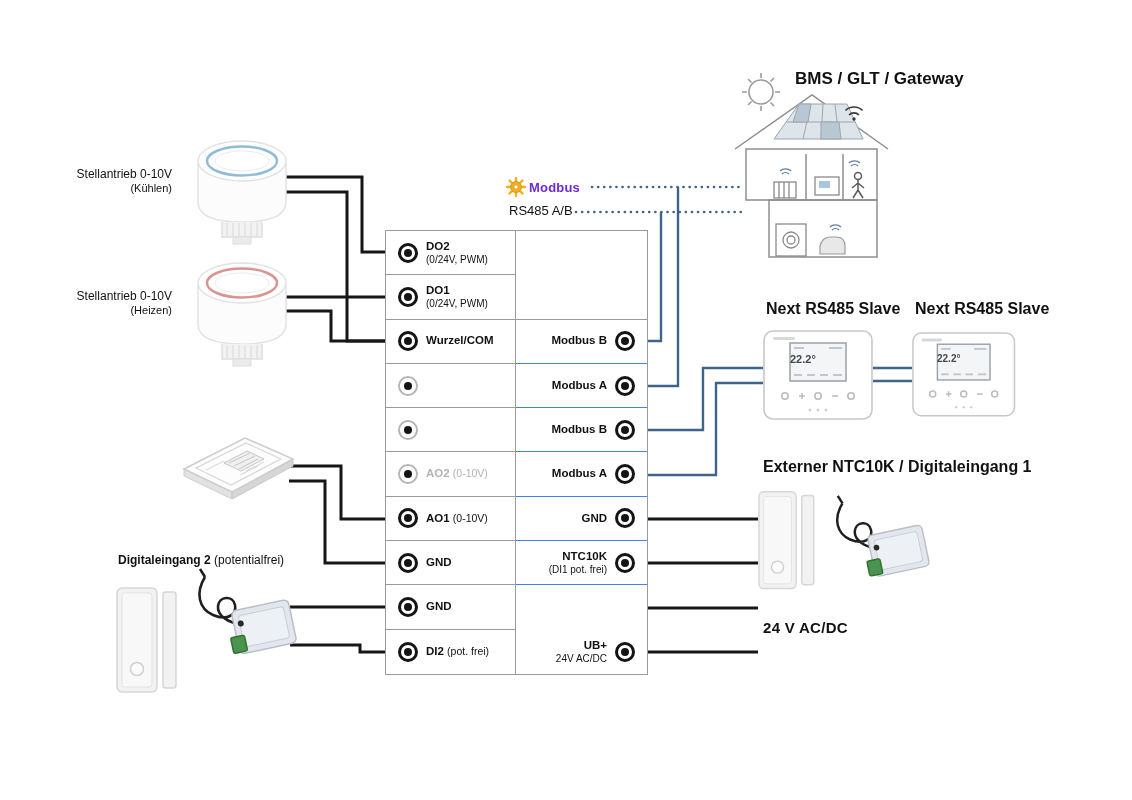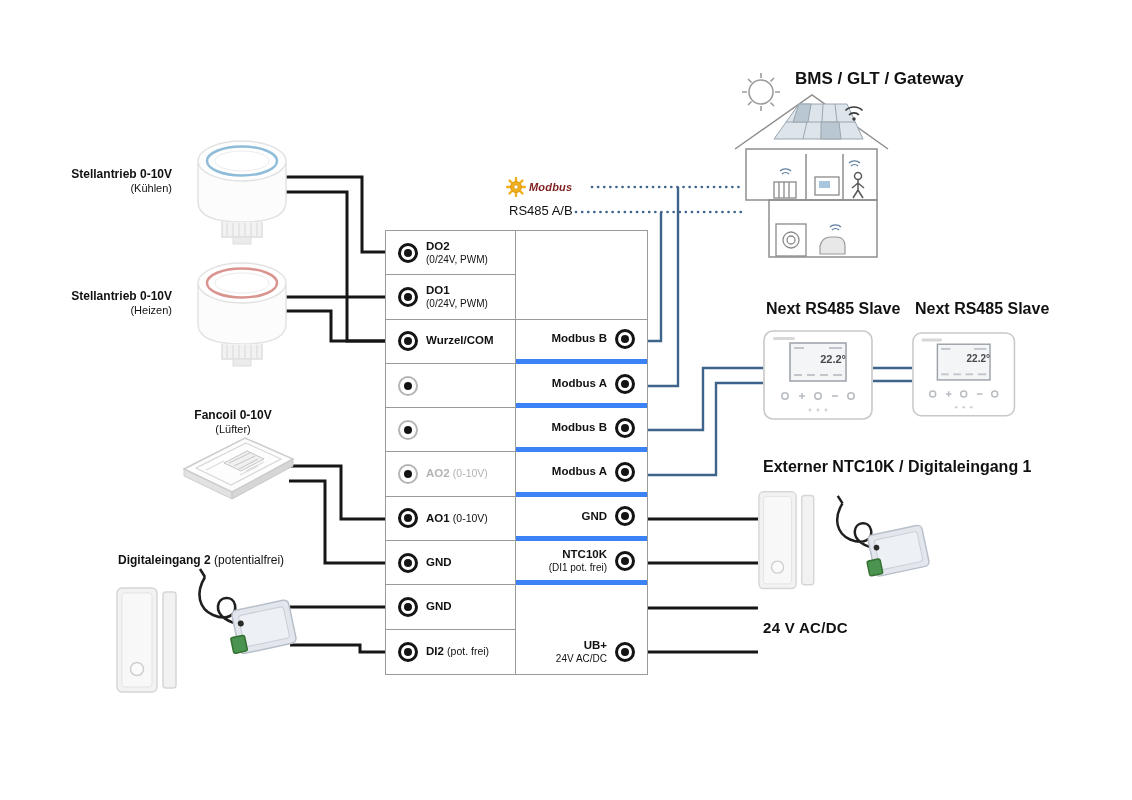--- a/index.html
+++ b/index.html
@@ -4,55 +4,55 @@
 <style>
   *{margin:0;padding:0;box-sizing:border-box}
   html,body{background:#fff}
   body{font-family:"Liberation Sans",sans-serif;color:#111}
   .stage{position:relative;width:1132px;height:800px;background:#fff;overflow:hidden}
   svg.wires{position:absolute;left:0;top:0}
   .abs{position:absolute}
 
   
   .lab{position:absolute;line-height:1.25}
-  .lab .t{font-weight:700;font-size:12px}
+  .lab .t{font-weight:400;font-size:12px}
   .lab .s{font-size:11px}
   .right-align{text-align:right}
   .center-align{text-align:center}
   .inline-lab{white-space:nowrap;font-size:12px}
   .inline-lab .t{font-weight:700}
   .bold12{font-weight:700;font-size:16px;white-space:nowrap}
   .bold13{font-weight:400;font-size:13px;white-space:nowrap}
   .power-lab{font-weight:700;font-size:15px;white-space:nowrap;letter-spacing:.3px}
 
   
   .modbus-logo{position:absolute;display:flex;align-items:center;gap:3px}
-  .modbus-logo .txt{font-weight:700;font-style:italic;font-size:11px;color:#7f1d1d;letter-spacing:.2px}
+  .modbus-logo .txt{font-weight:700;font-size:13px;color:#6d28d9;letter-spacing:.2px}
 
   
   .tblock{position:absolute;left:385px;top:230px;width:263px;height:445px;border:1px solid #9a9a9a;display:flex;flex-direction:column;background:#fff}
   .trow{flex:1;display:flex;min-height:0}
   .tc{display:flex;align-items:center}
   .lc{width:130px;border-right:1px solid #9a9a9a;border-bottom:1px solid #9a9a9a;padding-left:12px;gap:8px}
-  .rc{flex:1;border-bottom:5px solid #3b82f6;justify-content:flex-end;padding-right:12px;gap:8px}
+  .rc{flex:1;border-bottom:1px solid #3b82f6;justify-content:flex-end;padding-right:12px;gap:8px}
   .rc.blank{border-bottom:none}
   .rc.blank.bb{border-bottom:1px solid #9a9a9a}
   .trow:last-child .lc,.trow:last-child .rc{border-bottom:none}
   .term{width:20px;height:20px;border:3px solid #141414;border-radius:50%;background:#fff;display:flex;align-items:center;justify-content:center;flex:none}
   .term .dot{width:8px;height:8px;background:#141414;border-radius:50%}
   .term.empty{border:2px solid #b5b5b5}
   .tl{display:flex;flex-direction:column;line-height:1.2}
   .tl .main{font-weight:700;font-size:11.5px;white-space:nowrap}
   .tl .sub{font-size:10px;white-space:nowrap}
   .tl .in{font-weight:400;font-size:10.5px}
   .tl.ra{text-align:right}
   .tl.gray .main,.tl.gray .in{color:#b3b3b3}
 
   
-  .tdisp{position:absolute;text-align:right;font-weight:700;color:#44494e}
+  .tdisp{position:absolute;text-align:left;font-weight:700;color:#44494e}
 </style>
 </head>
 <body>
 
 <div class="stage">
 
   <svg class="wires" width="1132" height="800" viewBox="0 0 1132 800">
     <defs>
 
       <g id="actu">
@@ -366,24 +366,20 @@
   </div>
 
   <div class="lab right-align" style="left:20px;top:167px;width:152px">
     <div class="t">Stellantrieb 0-10V</div>
     <div class="s">(Kühlen)</div>
   </div>
   <div class="lab right-align" style="left:20px;top:289px;width:152px">
     <div class="t">Stellantrieb 0-10V</div>
     <div class="s">(Heizen)</div>
   </div>
-  <div class="lab center-align" style="left:158px;top:408px;width:150px">
-    <div class="t">Fancoil 0-10V</div>
-    <div class="s">(Lüfter)</div>
-  </div>
   <div class="lab inline-lab" style="left:118px;top:553px">
     <span class="t">Digitaleingang 2</span> <span>(potentialfrei)</span>
   </div>
 
   <div class="modbus-logo" style="left:506px;top:177px">
     <svg width="20" height="20" viewBox="0 0 20 20">
       <g stroke="#f2b01d" stroke-width="2.4" stroke-linecap="round">
         <path d="M10 1 V5 M10 15 V19 M1 10 H5 M15 10 H19 M3.6 3.6 L6.5 6.5 M13.5 13.5 L16.4 16.4 M16.4 3.6 L13.5 6.5 M6.5 13.5 L3.6 16.4"></path>
       </g>
       <circle cx="10" cy="10" r="5.5" fill="#f2b01d" stroke="#d29212" stroke-width="0.8"></circle>

